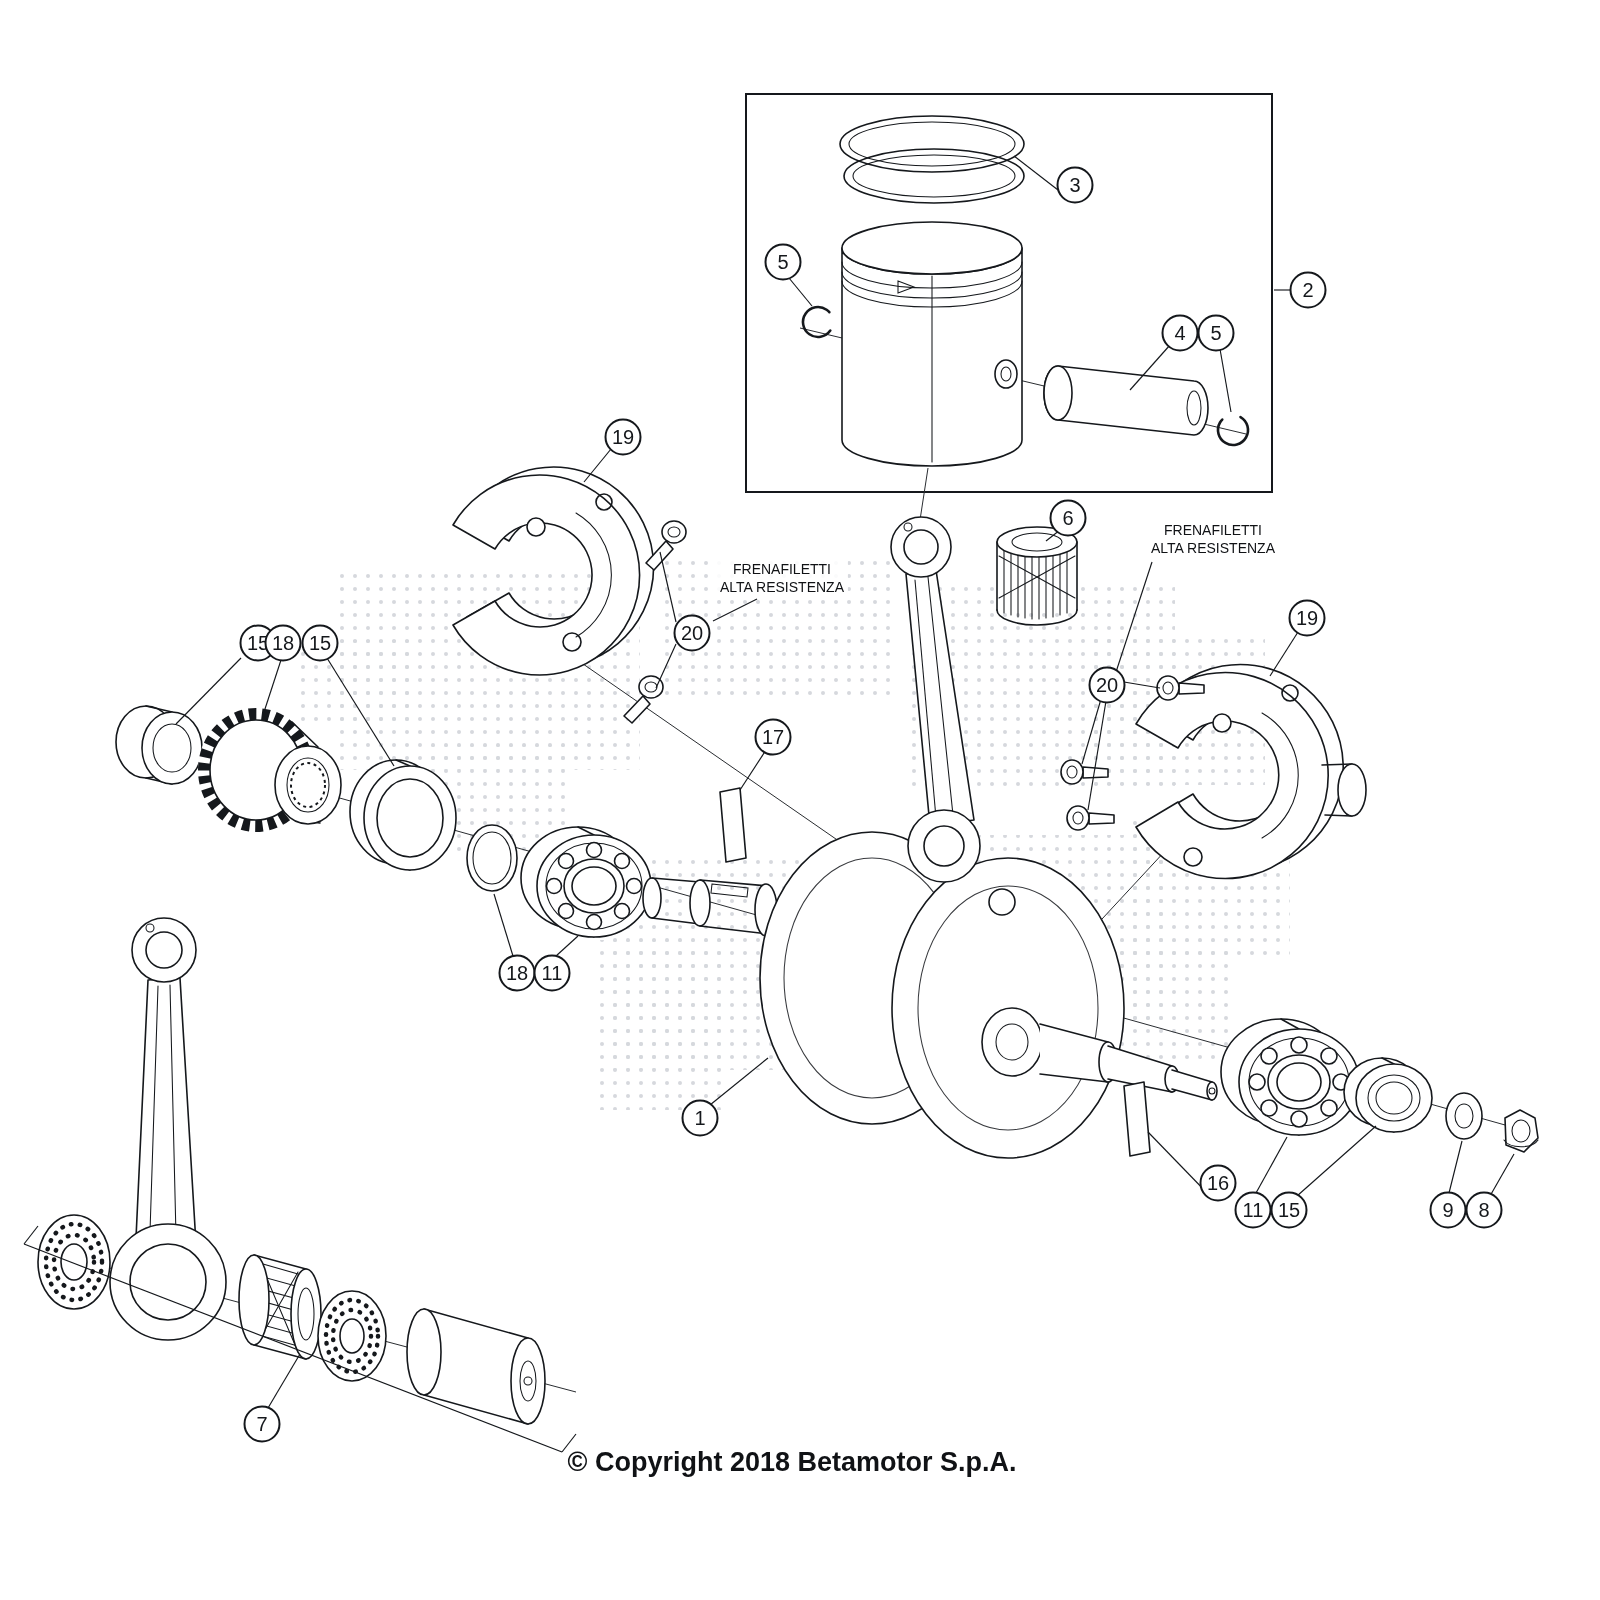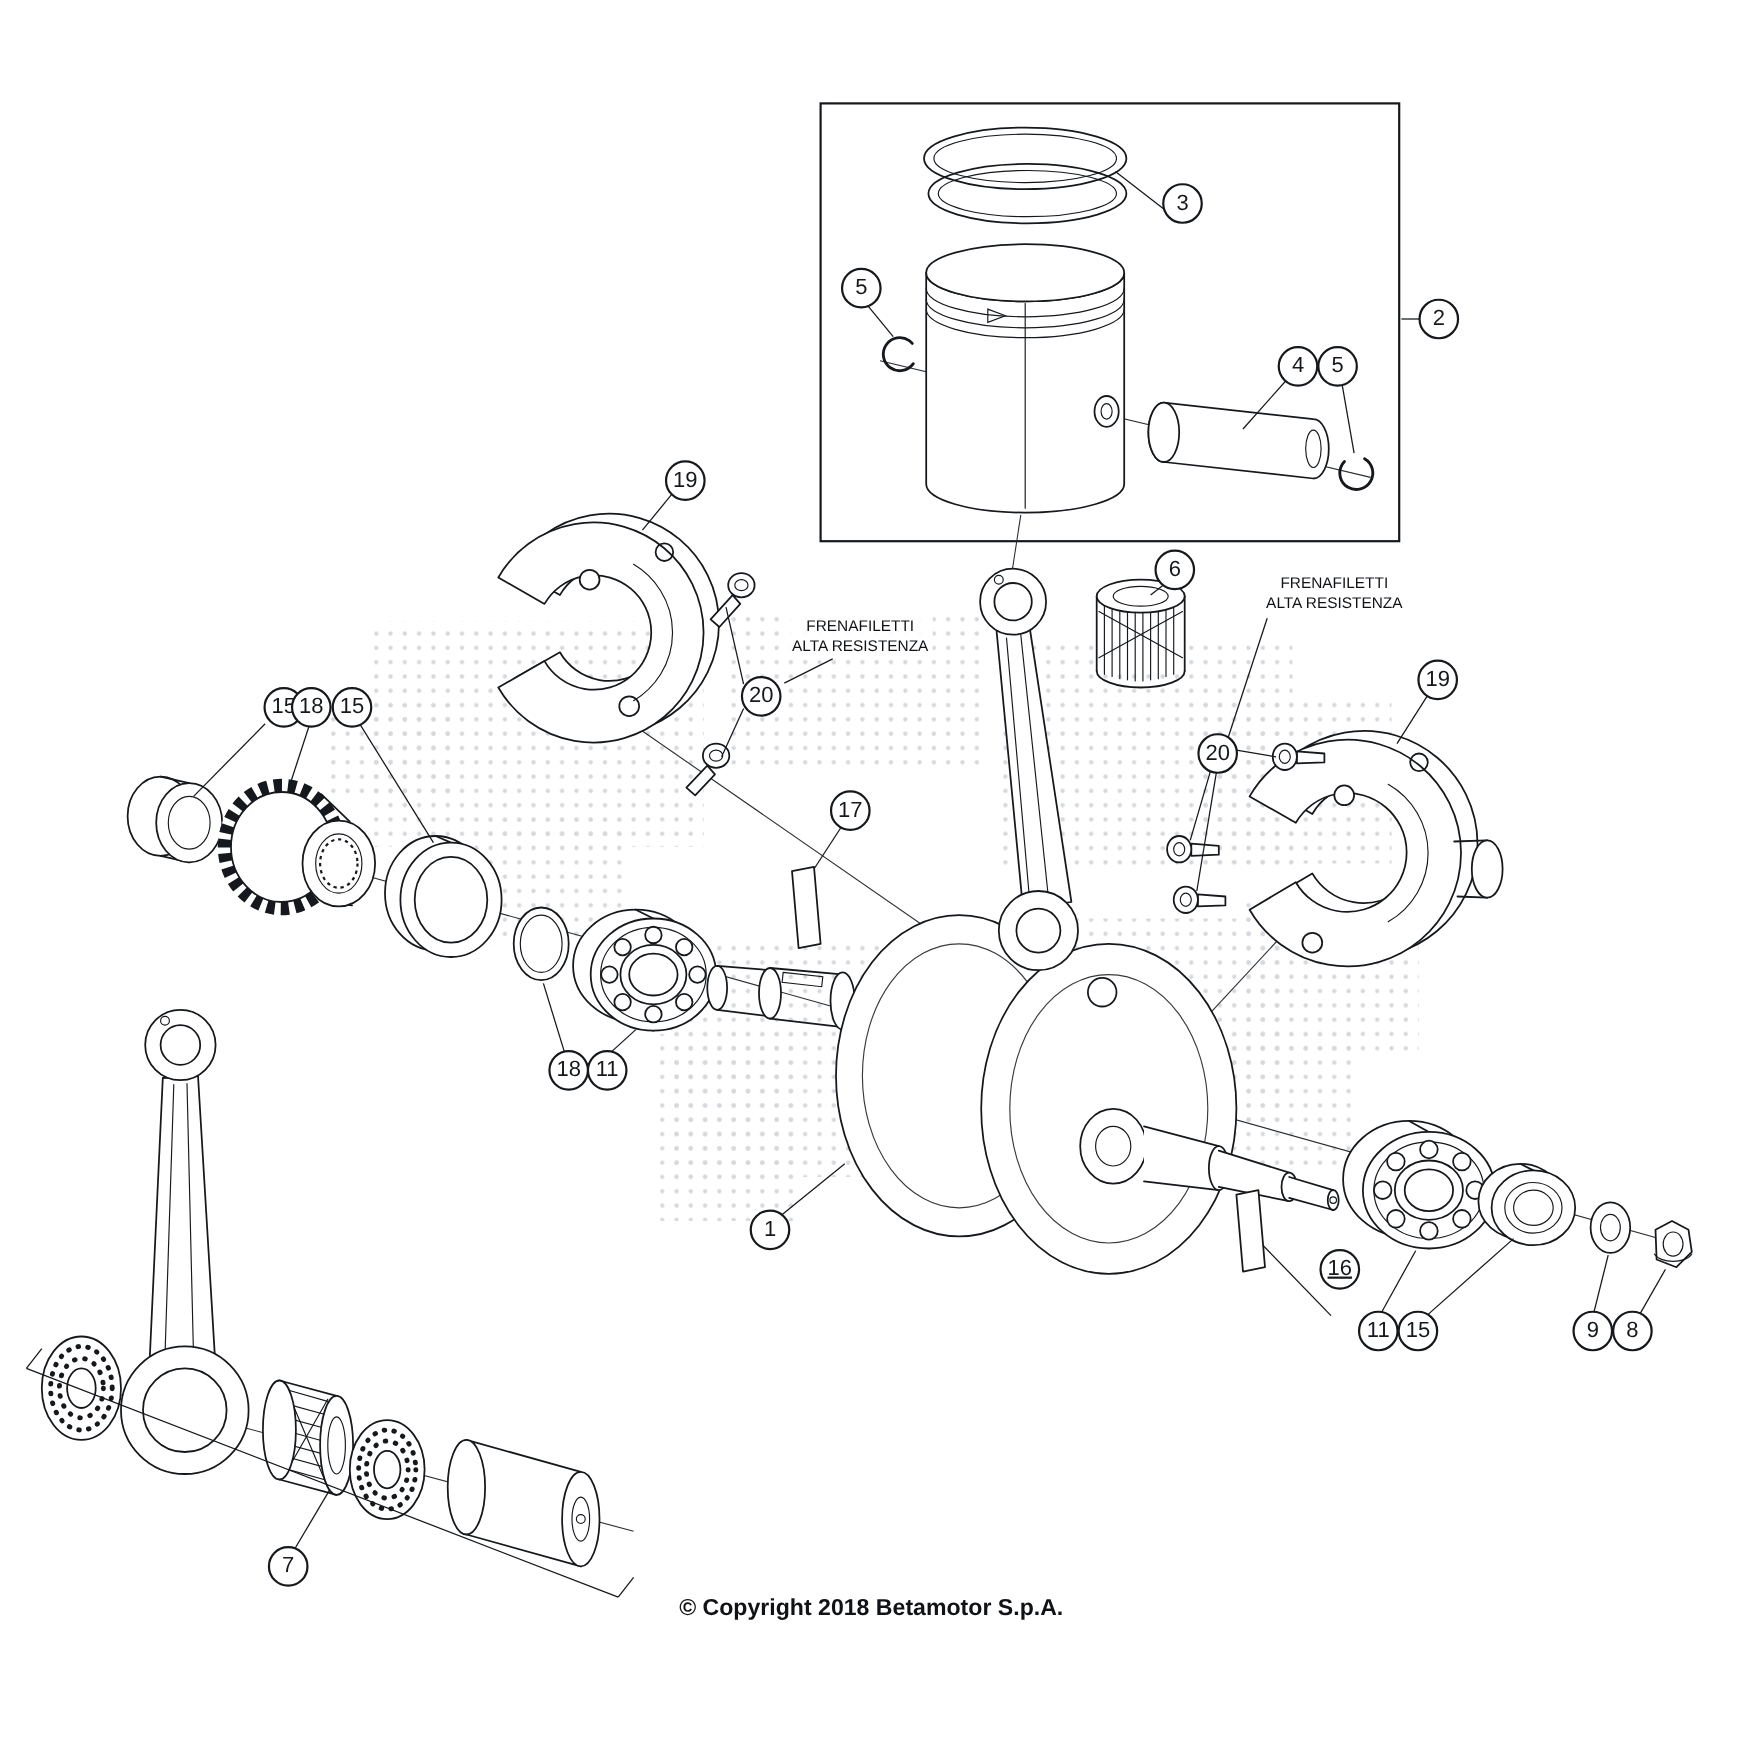--- a/index.html
+++ b/index.html
@@ -17,21 +17,21 @@
     background:#ffffff; display:flex; align-items:center; justify-content:center;
     font-size:20px; color:#15181c; transform:translate(-50%,-50%); z-index:30;
   }
   .note {
     position:absolute; transform:translate(-50%,-50%); text-align:center; white-space:nowrap;
     font-size:14px; line-height:1.32; color:#101215; background:rgba(255,255,255,.88);
     padding:1px 4px; z-index:20;
   }
   .copyright {
     position:absolute; transform:translate(-50%,-50%); white-space:nowrap;
-    font-size:21px; font-weight:bold; color:#101215; z-index:20;
+    font-size:27px; font-weight:bold; color:#101215; z-index:20;
   }
 </style>
 </head>
 <body>
 
 <div class="stage">
 
 <svg class="drawing" width="1600" height="1600" viewBox="0 0 1600 1600" xmlns="http://www.w3.org/2000/svg">
   <defs>
     <pattern id="wm" width="13" height="13" patternUnits="userSpaceOnUse">
@@ -400,21 +400,21 @@
       <div class="callout" style="left: 692px; top: 633px;">20</div>
       <div class="callout" style="left: 258px; top: 643px;">15</div>
       <div class="callout" style="left: 283px; top: 643px;">18</div>
       <div class="callout" style="left: 320px; top: 643px;">15</div>
       <div class="callout" style="left: 1307px; top: 618px;">19</div>
       <div class="callout" style="left: 1107px; top: 685px;">20</div>
       <div class="callout" style="left: 773px; top: 737px;">17</div>
       <div class="callout" style="left: 517px; top: 973px;">18</div>
       <div class="callout" style="left: 552px; top: 973px;">11</div>
       <div class="callout" style="left: 700px; top: 1118px;">1</div>
-      <div class="callout" style="left: 1218px; top: 1154px; text-decoration: underline;">16</div>
+      <div class="callout" style="left: 1218px; top: 1183px;">16</div>
       <div class="callout" style="left: 1253px; top: 1210px;">11</div>
       <div class="callout" style="left: 1289px; top: 1210px;">15</div>
       <div class="callout" style="left: 1448px; top: 1210px;">9</div>
       <div class="callout" style="left: 1484px; top: 1210px;">8</div>
       <div class="callout" style="left: 262px; top: 1424px;">7</div>
     </div>
 
 </div>
 
 </body></html>

